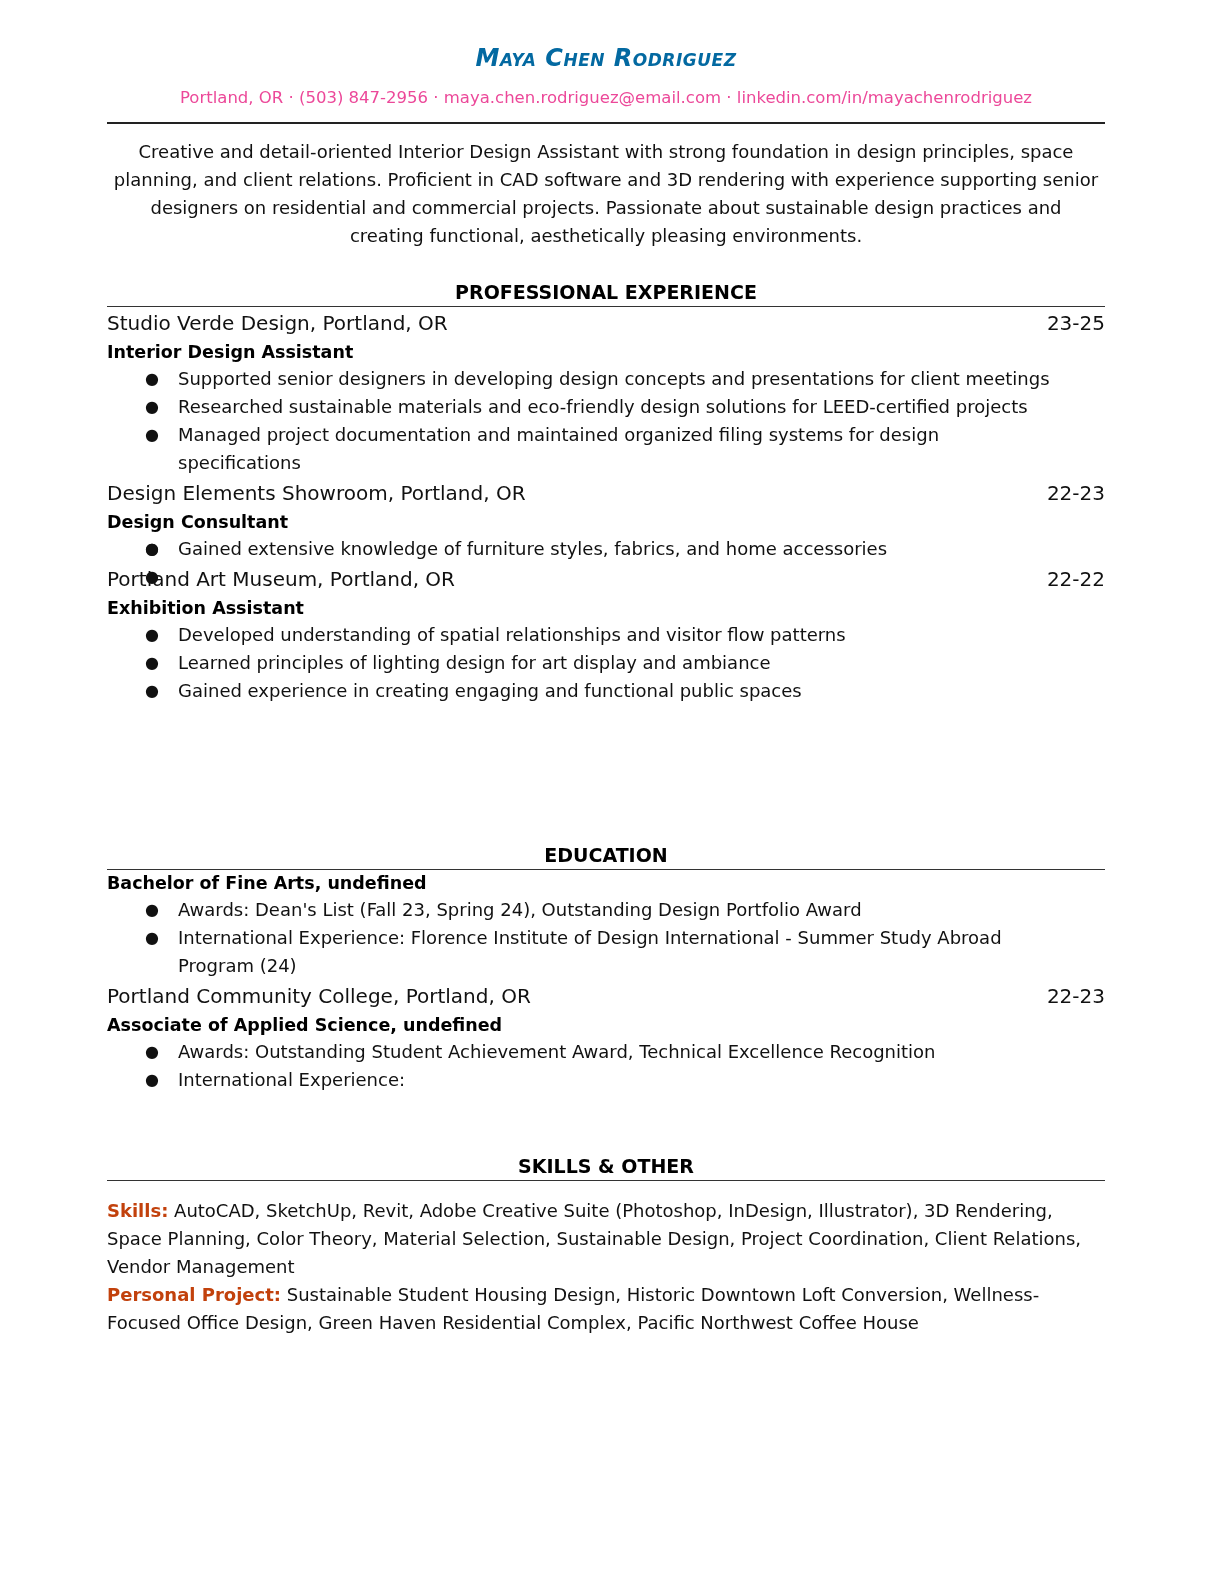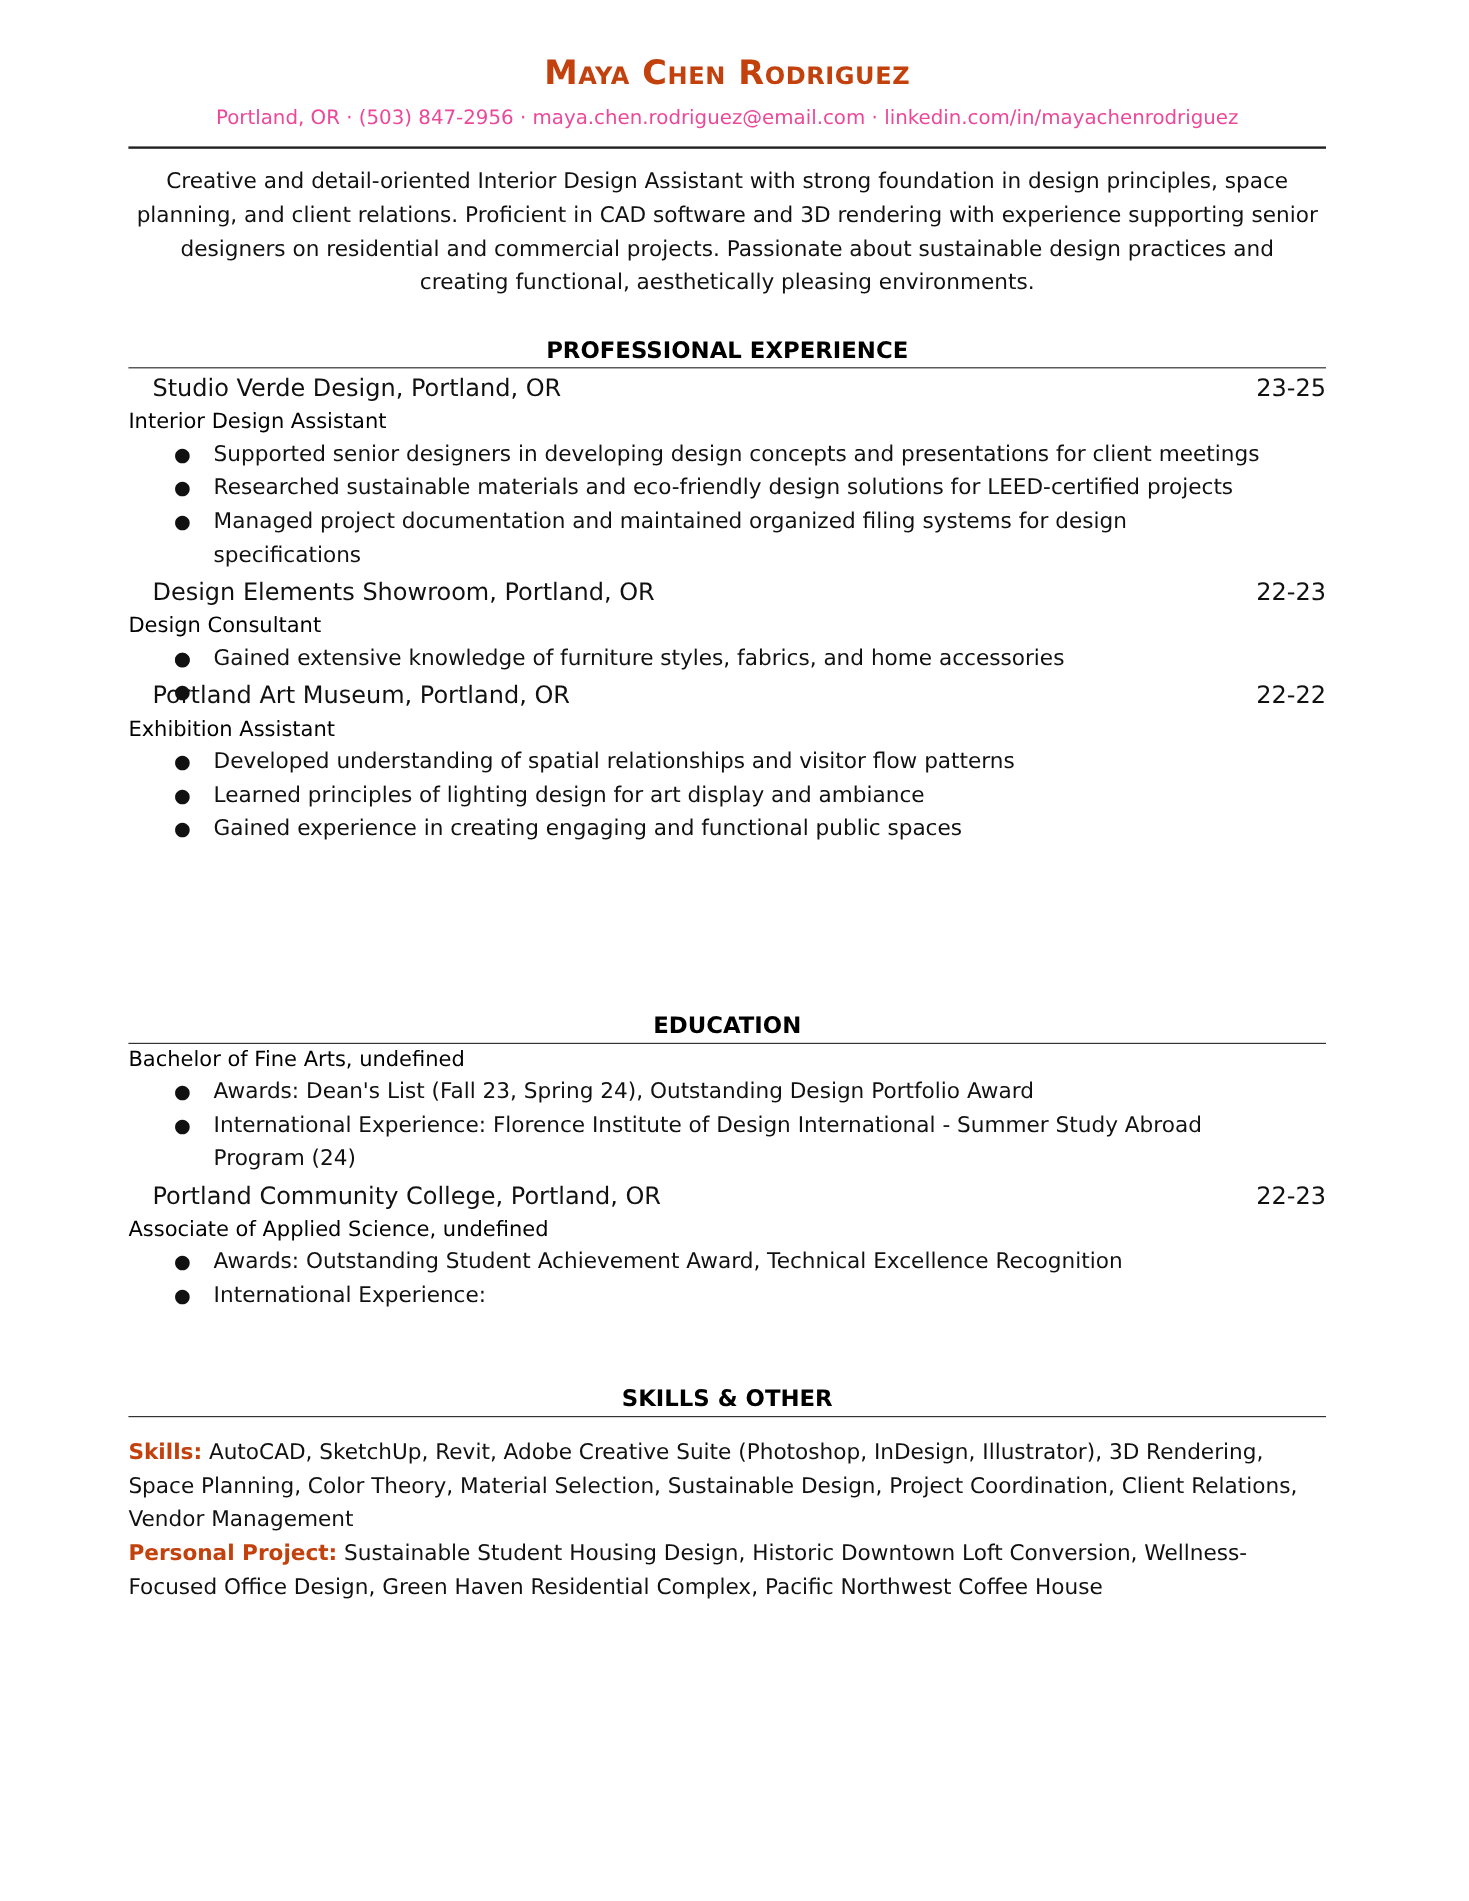--- a/index.html
+++ b/index.html
@@ -19,25 +19,26 @@
       left: 107px;
       top: 0;
       width: 998px;
     }
     .name {
       position: absolute;
       top: 44px;
       left: 0;
       width: 998px;
       text-align: center;
-      font-size: 28px;
+      font-size: 24px;
       font-weight: bold;
       font-variant: small-caps;
       letter-spacing: 0.5px;
-      color: #c2410c;
+      color: #0369a1;
+      font-style: italic;
     }
     .contact {
       position: absolute;
       top: 88px;
       left: 0;
       width: 998px;
       text-align: center;
       font-size: 16.5px;
       color: #ec4899;
     }
@@ -71,25 +72,24 @@
       line-height: 28px;
       color: #000;
       border-bottom: 1.5px solid #333;
     }
     .entry-head {
       display: flex;
       justify-content: space-between;
       font-size: 20px;
       line-height: 32px;
       color: #111;
-      margin-left: 20px;
     }
     .entry-role {
       font-size: 17.5px;
-      font-weight: normal;
+      font-weight: bold;
       line-height: 26px;
       color: #000;
     }
     ul.bullets {
       list-style: none;
       margin: 0;
       padding: 0;
     }
     ul.bullets li {
       position: relative;

